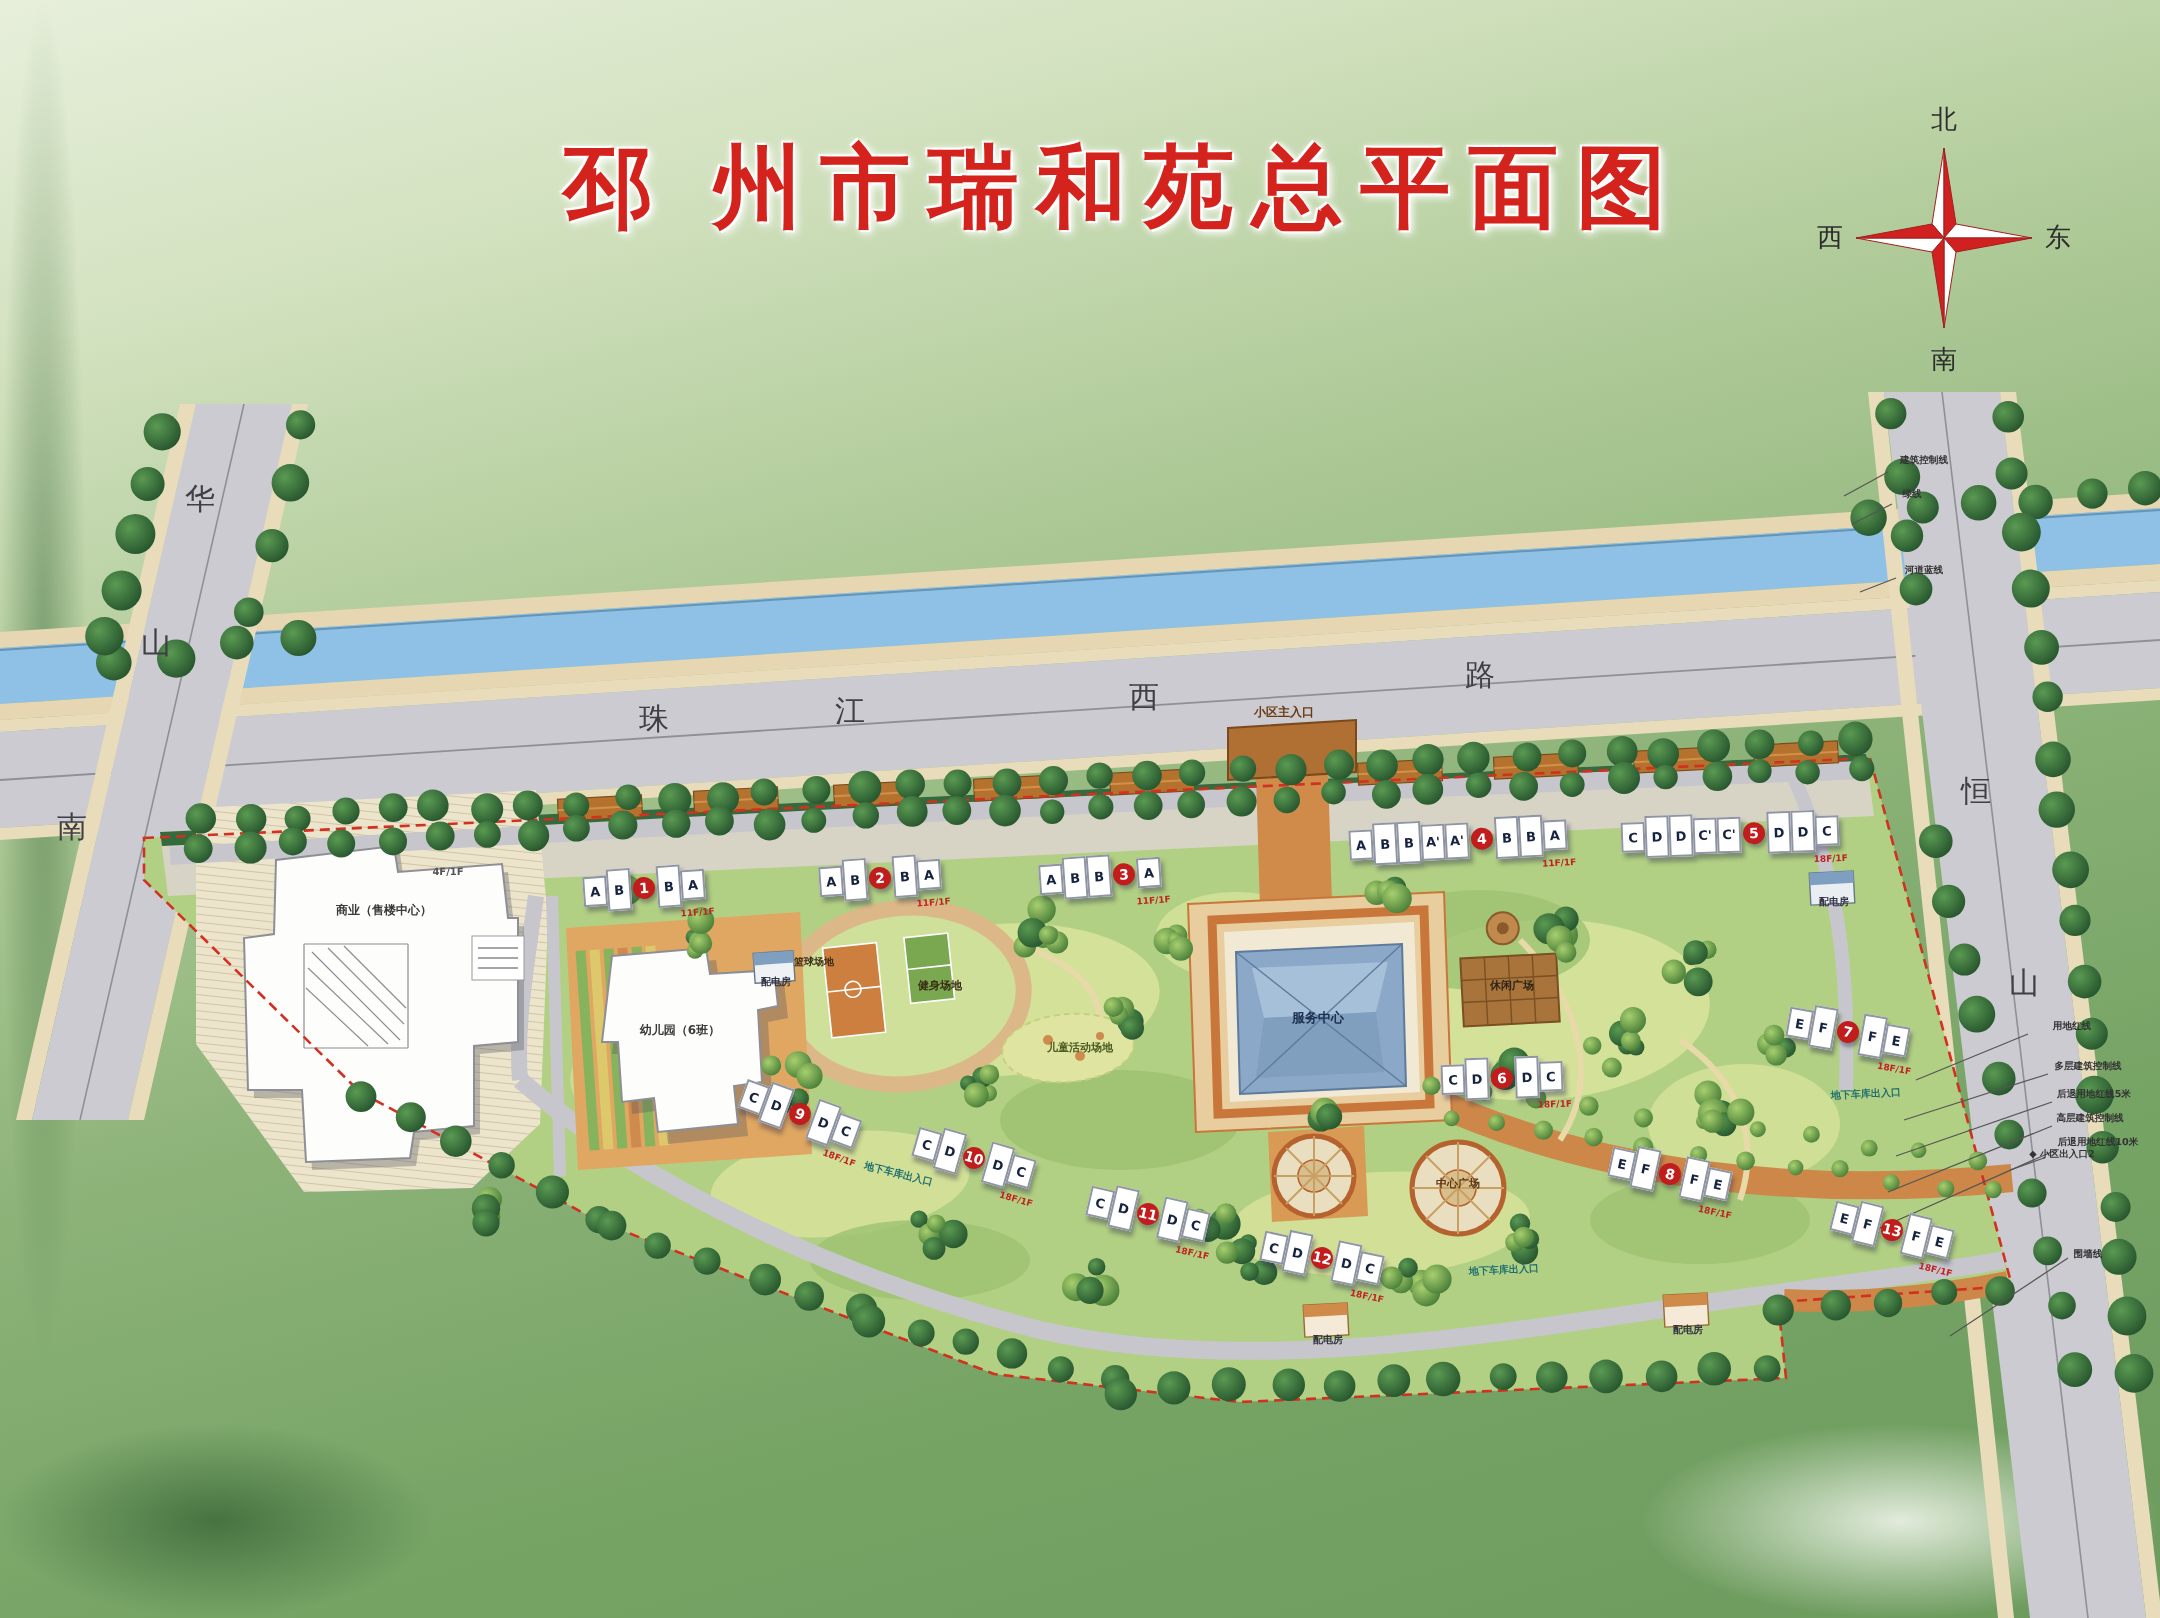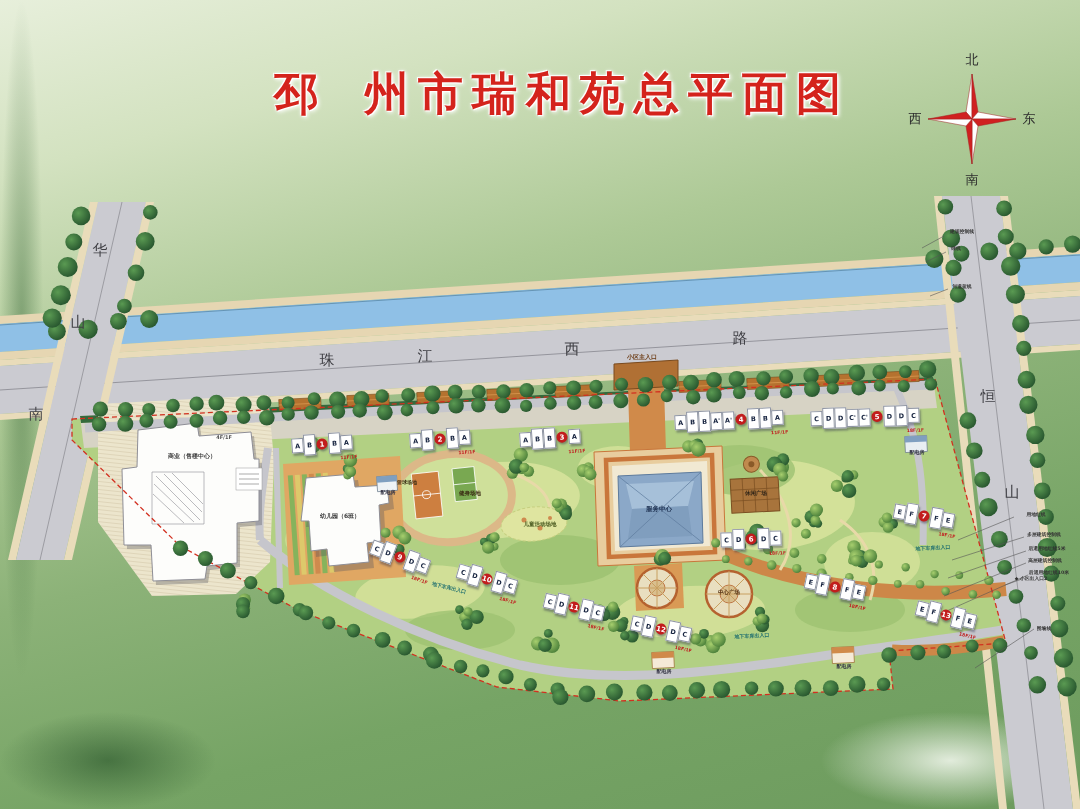--- a/index.html
+++ b/index.html
@@ -8,21 +8,21 @@
   .bg{position:absolute;inset:0;background:
     radial-gradient(closest-side at 88% 94%, rgba(238,244,233,.9), rgba(238,244,233,0)),
     radial-gradient(closest-side at 10% 94%, rgba(28,72,33,.55), rgba(28,72,33,0)),
     radial-gradient(closest-side at 45% 120%, rgba(40,88,44,.45), rgba(40,88,44,0)),
     radial-gradient(closest-side at 2% 42%, rgba(52,100,52,.45), rgba(52,100,52,0)),
     radial-gradient(closest-side at 101% 32%, rgba(116,158,100,.55), rgba(116,158,100,0)),
     linear-gradient(165deg,#e7efdb 0%,#d3e2c0 16%,#adc996 36%,#8cb278 56%,#76a465 76%,#6d9b5e 100%);}
   #map{position:absolute;left:0;top:0;}
   #labels-layer{position:absolute;inset:0;}
   .title{position:absolute;top:64px;left:562px;transform:translateX(-50%);font-size:45px;font-weight:bold;
-    color:#d4231c;letter-spacing:9px;white-space:nowrap;font-family:Liberation Mono, monospace;
+    color:#d4231c;letter-spacing:9px;white-space:nowrap;font-family:Liberation Serif, serif;
     text-shadow:0 0 2px #fff,0 0 4px #fff,1px 1px 0 #fff,-1px -1px 0 #fff,2px 2px 4px rgba(255,255,255,.85);}
   .road-char{position:absolute;transform:translate(-50%,-50%);font-size:15px;color:#3f3f44;font-weight:500;}
   .maplabel{position:absolute;transform:translate(-50%,-50%);white-space:nowrap;font-weight:bold;line-height:1;}
   .bldg{position:absolute;display:flex;align-items:center;}
   .bldg .u{display:flex;align-items:center;justify-content:center;width:12px;background:#ffffff;
     border:0.75px solid #8f95a3;box-sizing:border-box;font-size:6.5px;font-weight:bold;color:#16233f;
     box-shadow:1.5px 2.5px 2px rgba(40,40,70,.38);}
   .bldg .num{display:flex;align-items:center;justify-content:center;width:11px;height:11px;margin:0 1px;
     border-radius:50%;background:#c21d1d;color:#fff;font-size:7px;font-weight:bold;flex:0 0 auto;
     box-shadow:1px 2px 2px rgba(40,40,70,.4);}

